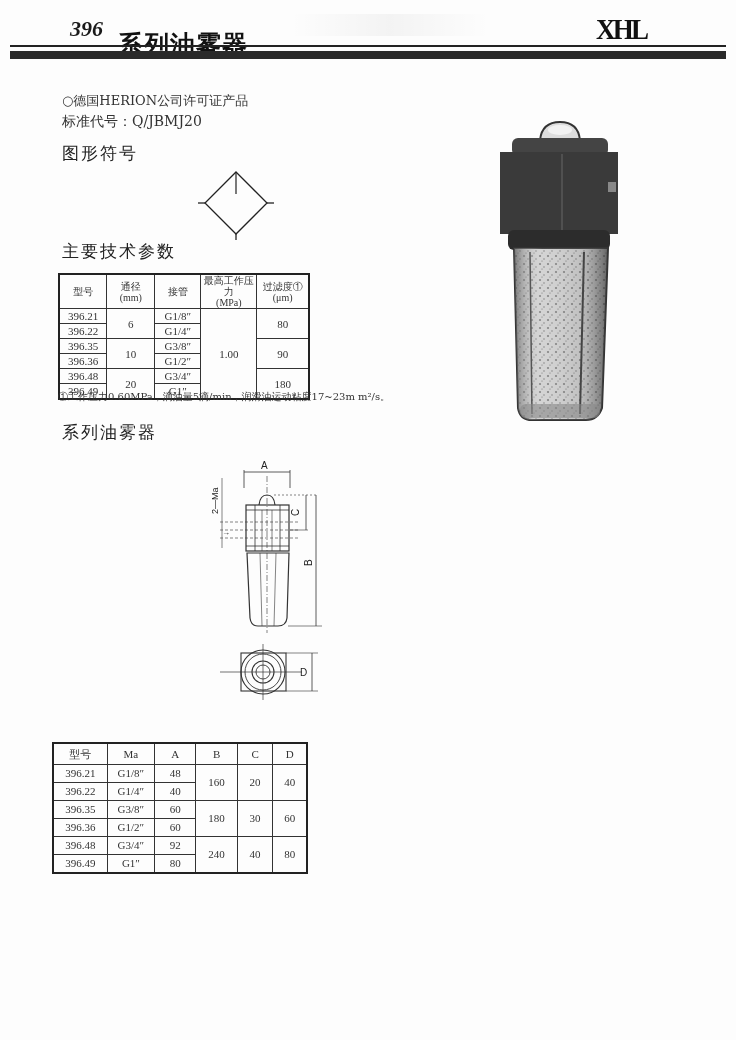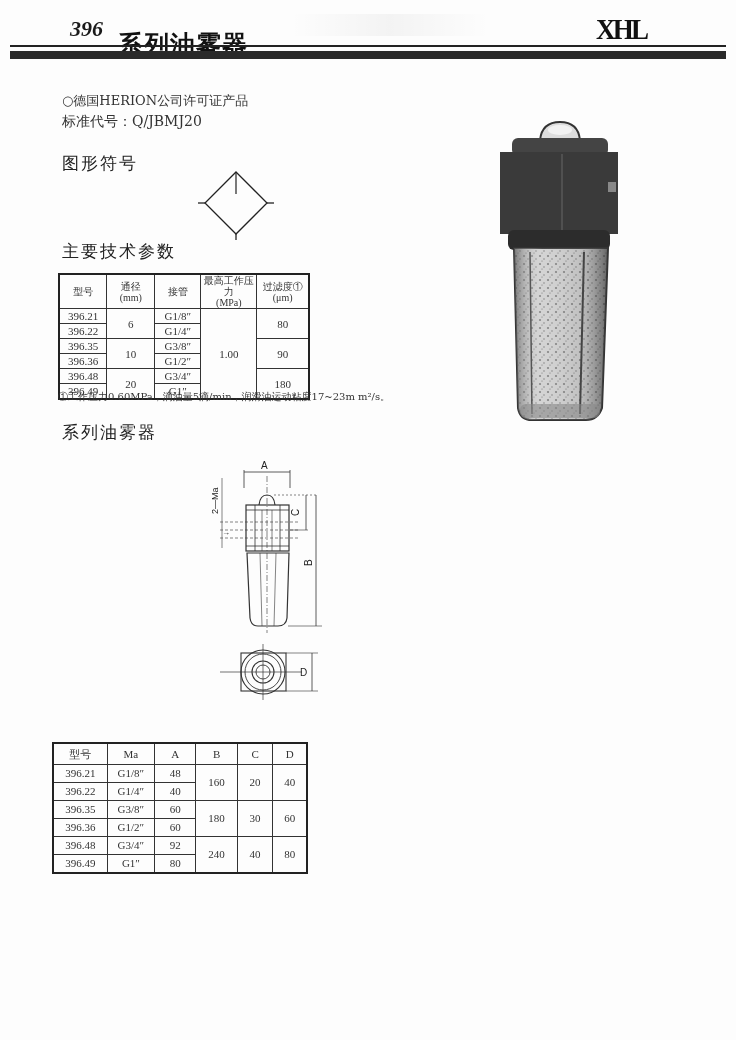--- a/index.html
+++ b/index.html
@@ -12,21 +12,21 @@
   .title-num { left:70px; top:16px; font-family:"Liberation Serif", serif; font-style:italic; font-weight:bold; font-size:22px; color:#1a1a1a; }
   .title-cn { left:118px; top:14px; font-family:"DejaVu Sans", sans-serif; font-weight:bold; font-size:25px; color:#111; letter-spacing:1px;margin-top:14px; }
   .rule-thin { left:10px; top:45px; width:716px; height:2px; background:#222; }
   .rule-thick { left:10px; top:51px; width:716px; height:8px; background:#2a2a2a; }
   .logo { left:596px; top:12px; width:48px; height:36px; font-family:"Liberation Serif", serif; font-weight:bold; font-size:30px; letter-spacing:-3px; color:#111; transform:scaleX(0.9); transform-origin:left; }
   .smudge { left:290px; top:14px; width:200px; height:22px; background:linear-gradient(90deg, rgba(0,0,0,0.0), rgba(0,0,0,0.04), rgba(0,0,0,0.0)); }
 
   .line1 { left:62px; top:92px; font-size:13px; color:#333;text-align:center; }
   .line2 { left:62px; top:113px; font-size:14px; color:#333; }
   .h2 { font-family:"DejaVu Sans", sans-serif; font-size:17px; color:#222; letter-spacing:2px; }
-  .h-symbol { left:62px; top:152px; }
+  .h-symbol { left:62px; top:142px; }
   .h-params { left:62px; top:240px; }
   .h-dims { left:62px; top:421px; }
 
   table { border-collapse:collapse; font-family:"Liberation Serif", serif; color:#333; }
   td, th { border:1px solid #333; text-align:center; font-weight:normal; padding:0; }
   .t1 { left:58px; top:273px; width:252px; font-size:11px; }
   .t1 th { height:27px; font-size:10px; line-height:11px; }
   .t1 td { height:14px; line-height:14px; }
   .t1 { border:2px solid #222; }
   .note { left:58px; top:390px; font-size:10px; color:#333; }

